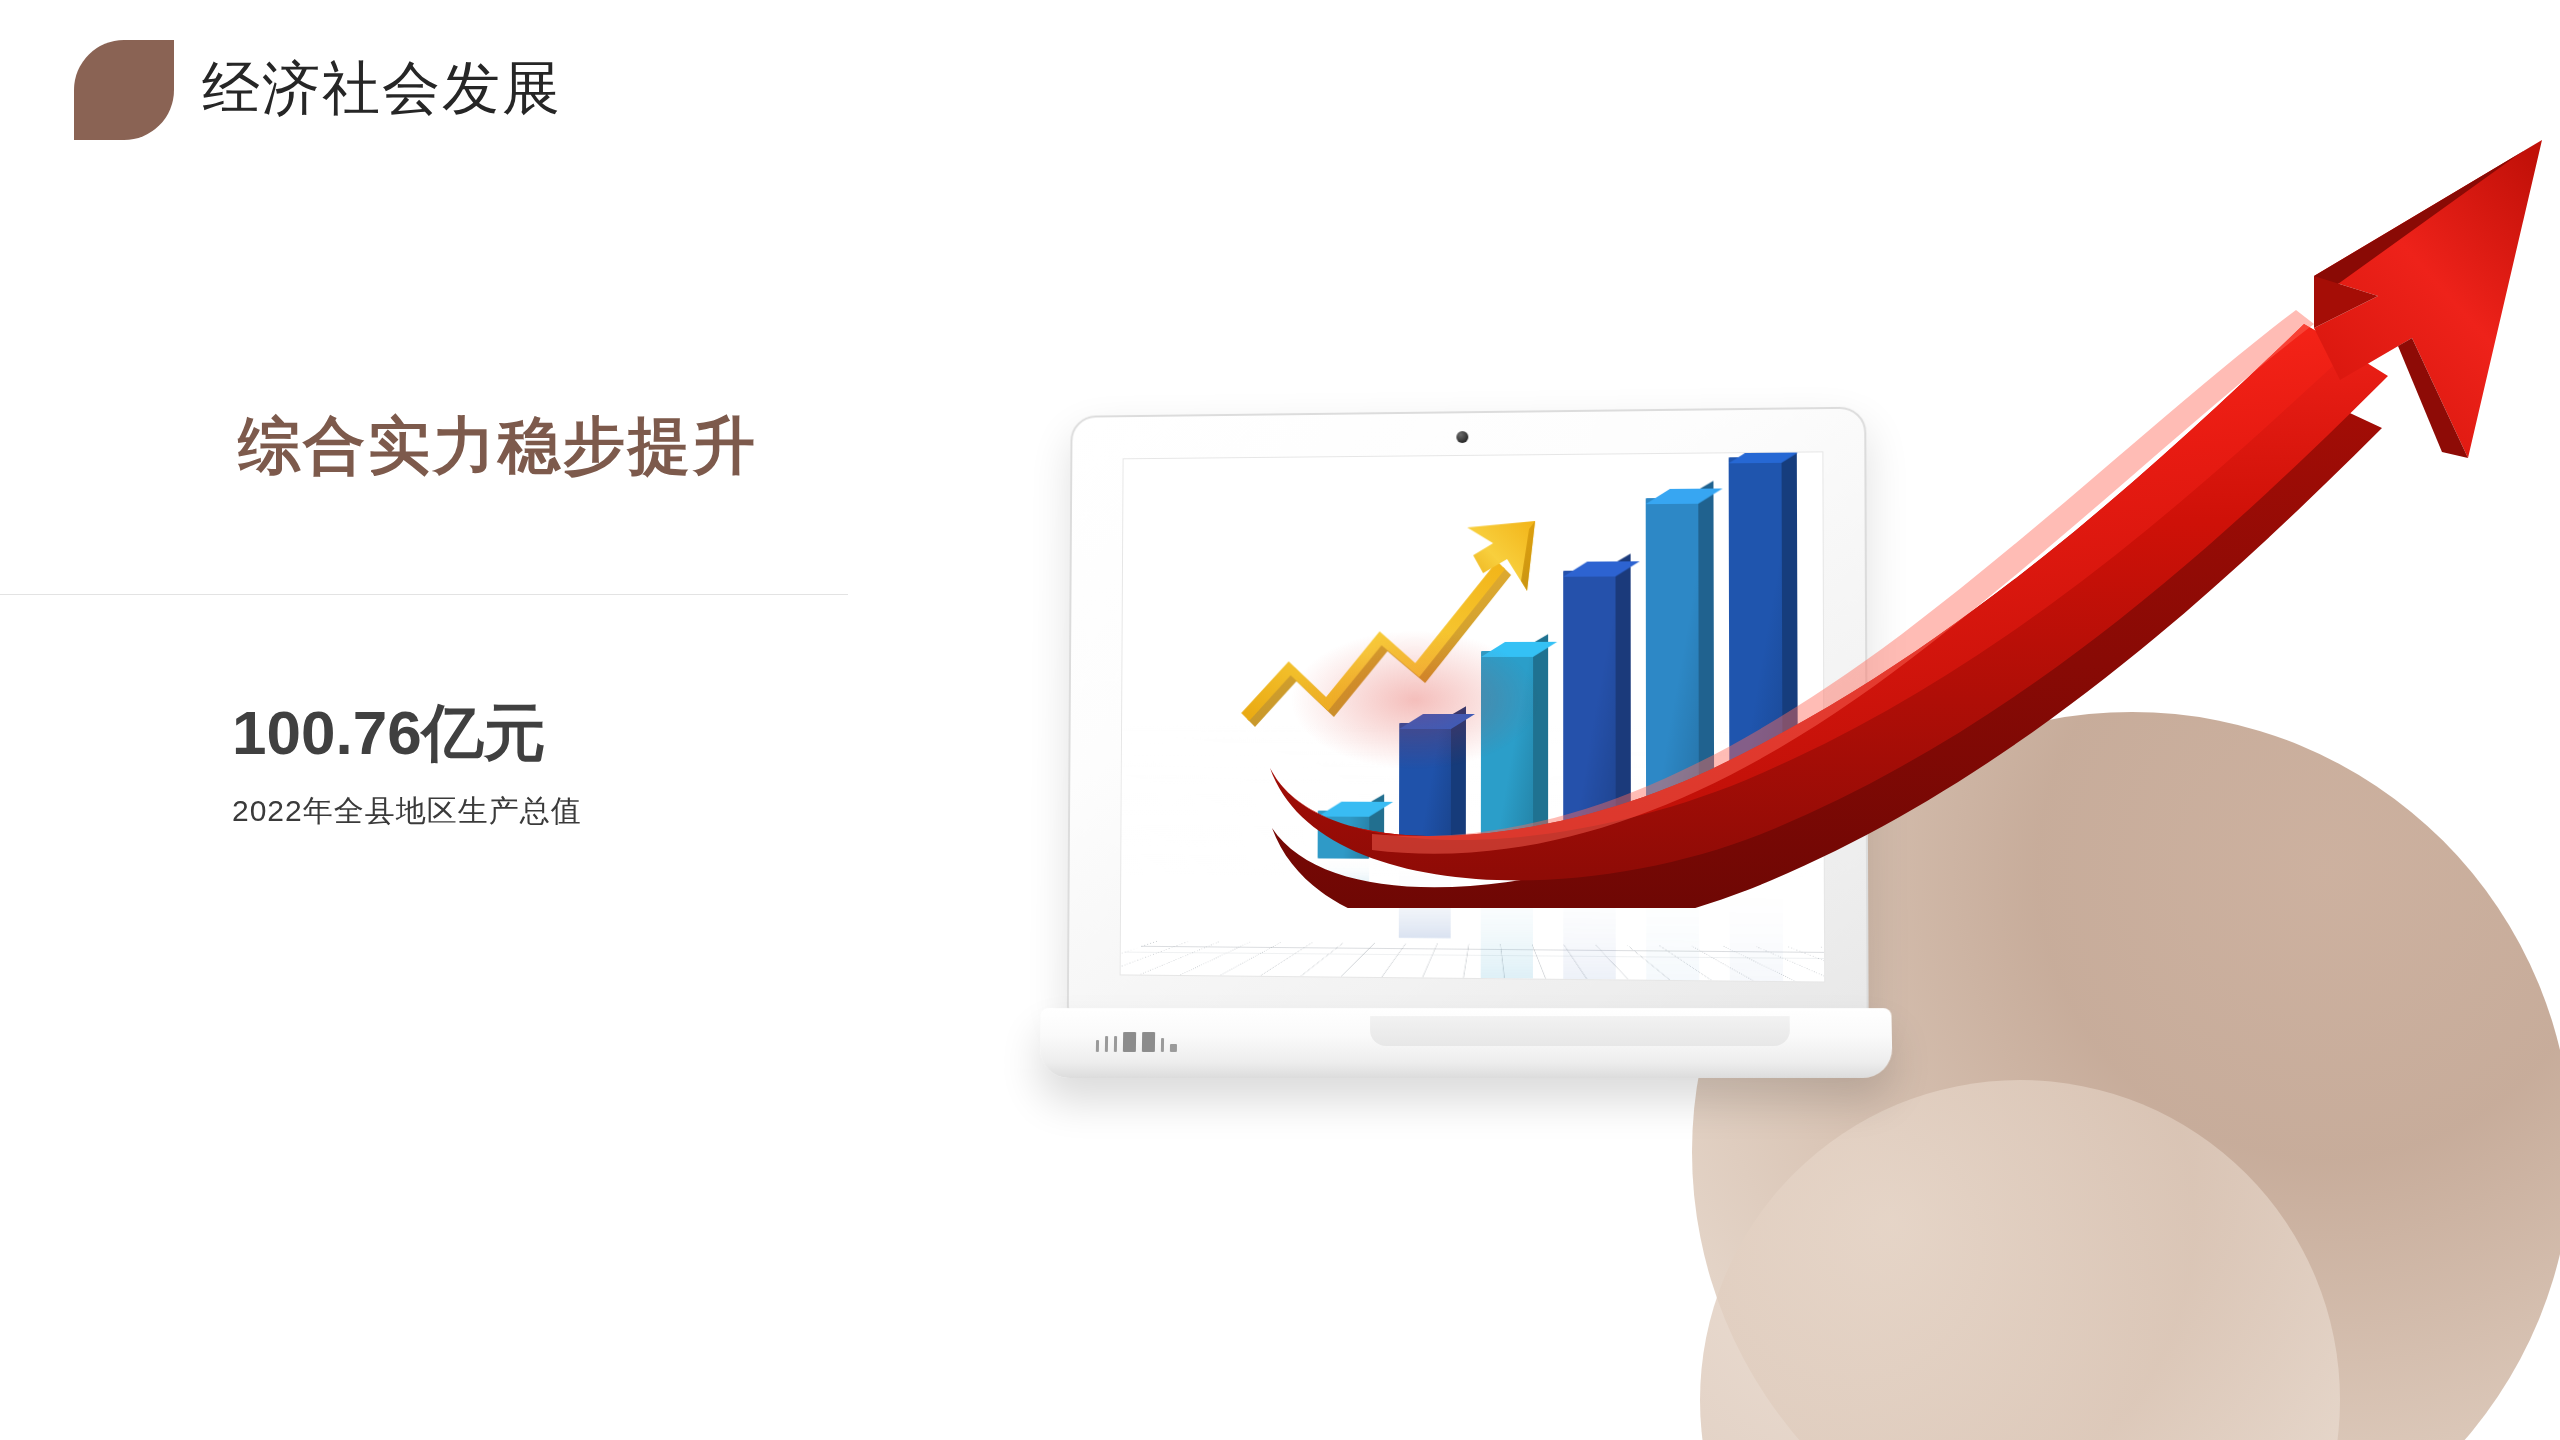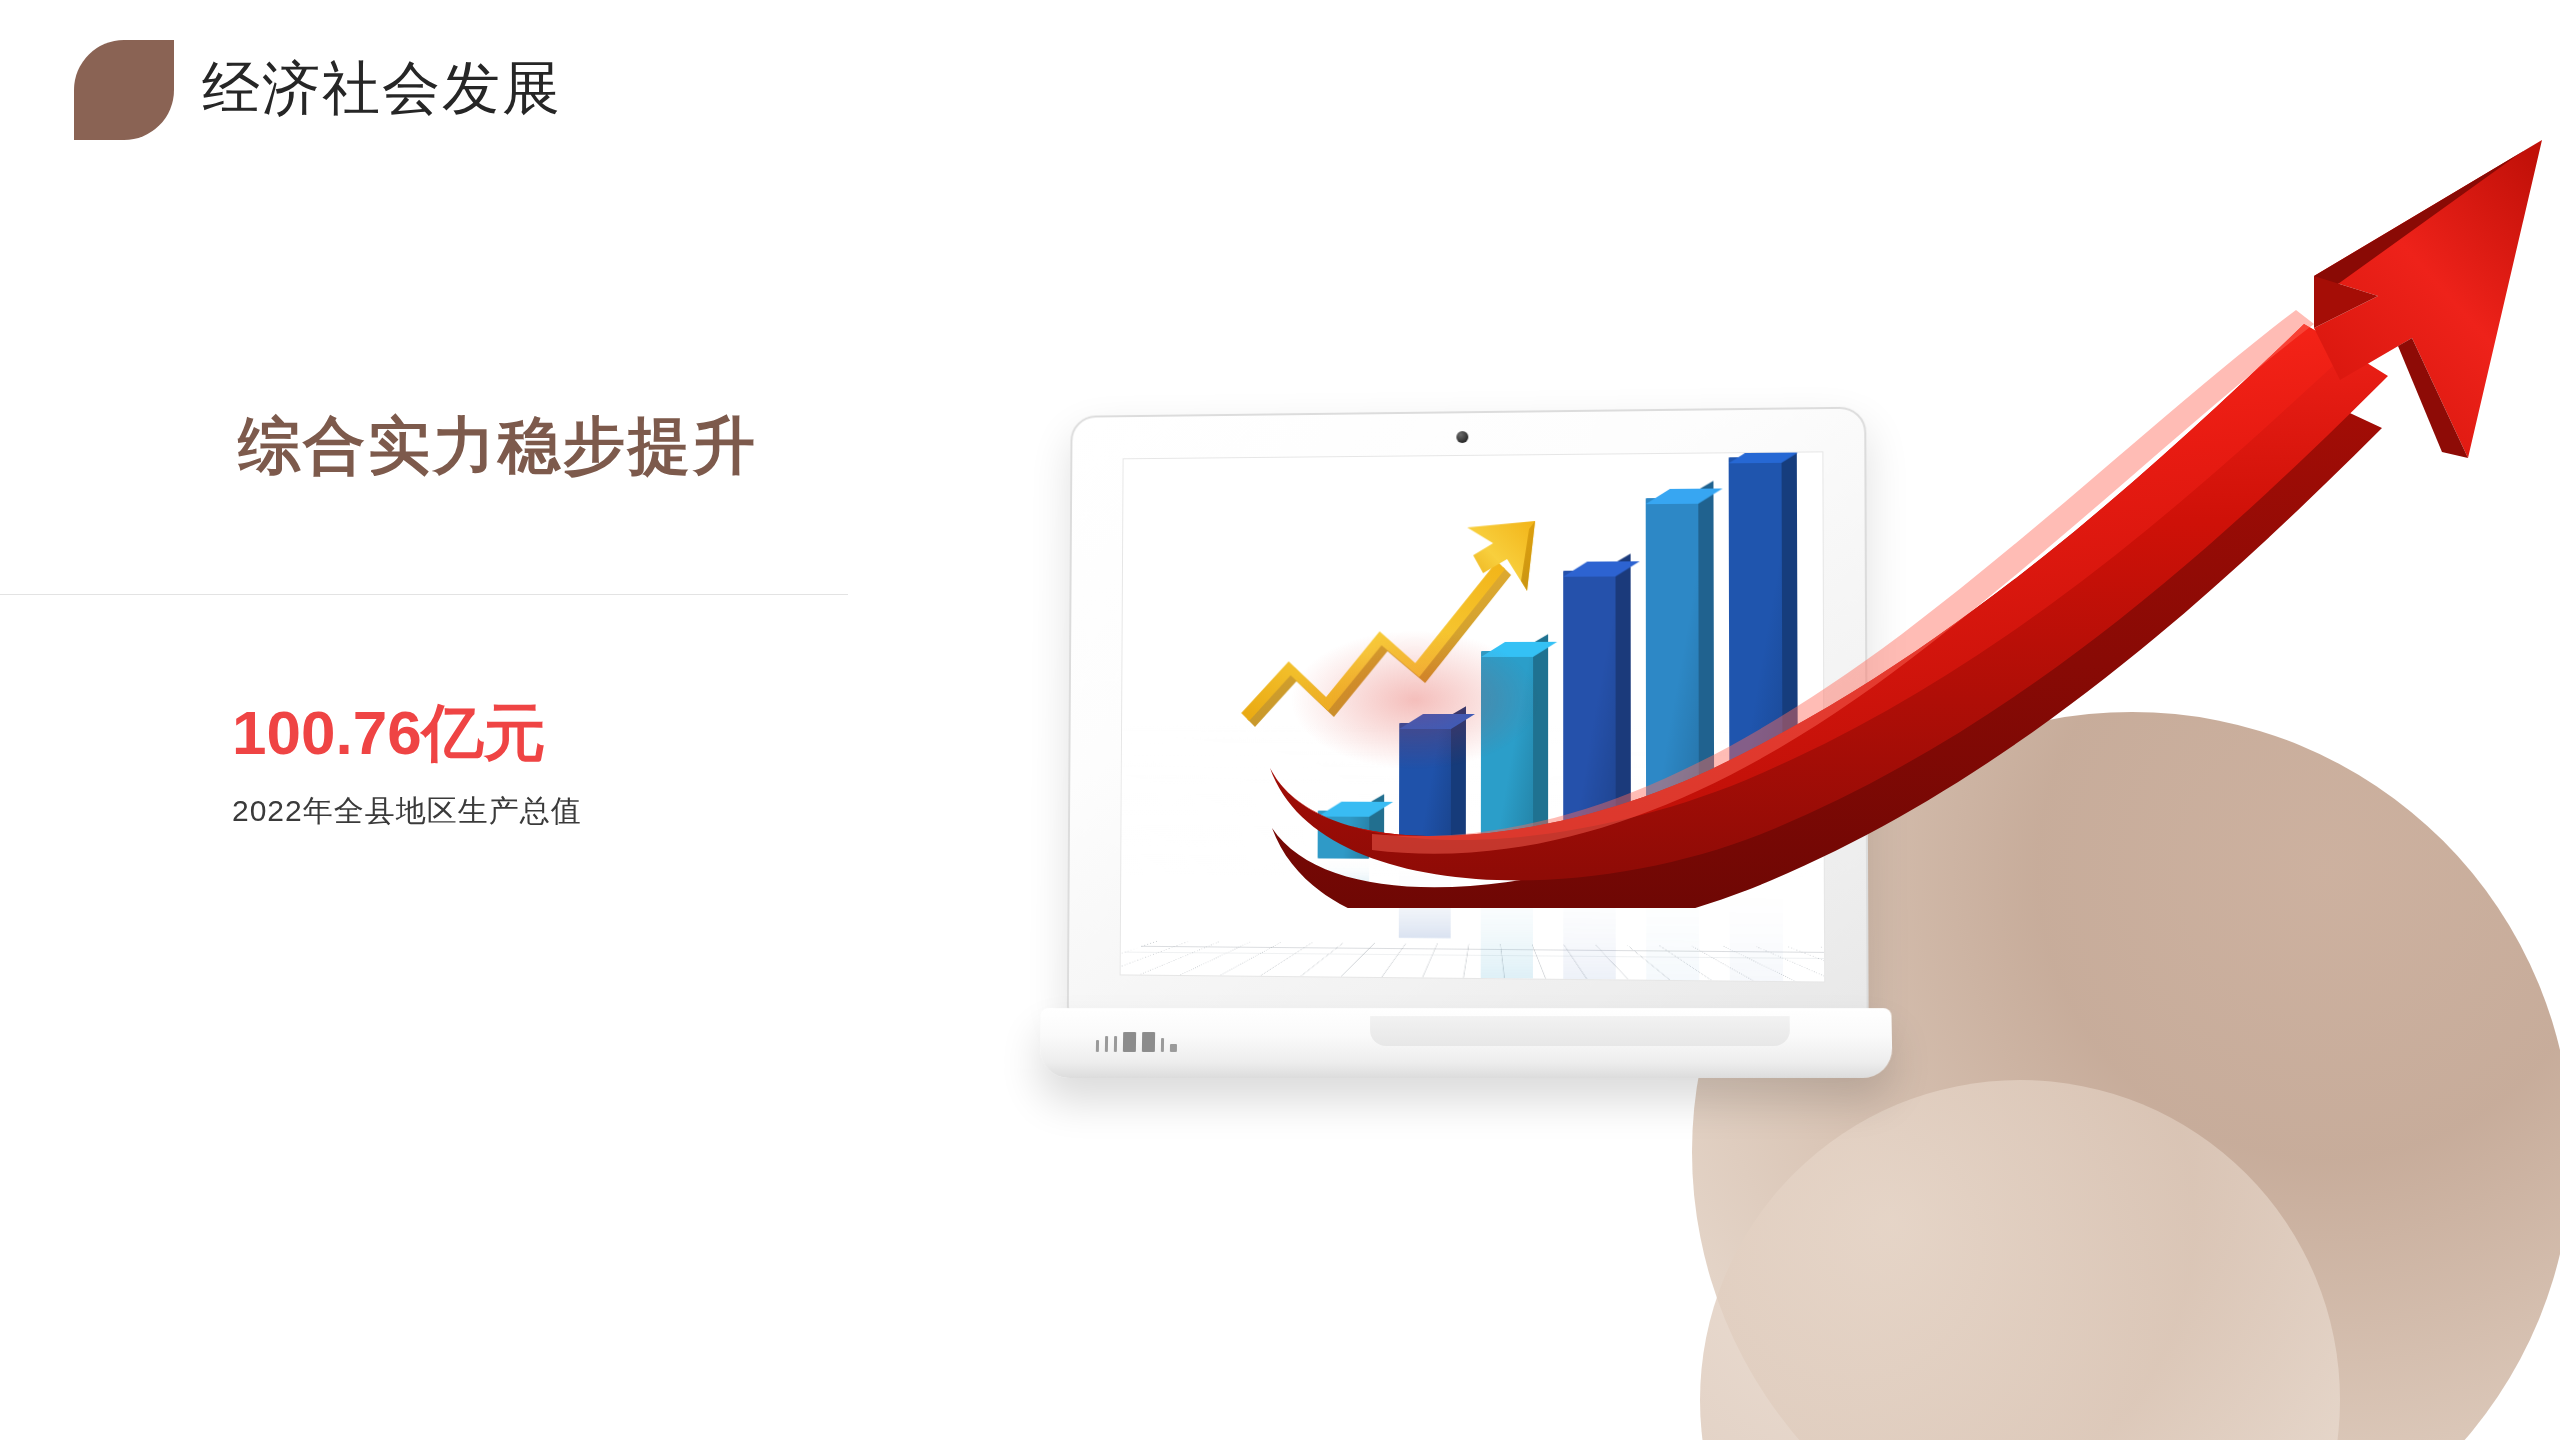--- a/index.html
+++ b/index.html
@@ -41,21 +41,21 @@
   #divider {
     position:absolute; left:0; top:594px;
     width:848px; height:1px;
     background:#e3e3e3;
   }
   .stat-block { position:absolute; left:232px; }
   #stat-1 { top:700px; }
   #stat-2 { top:980px; }
   .stat-value {
     font-size:62px; font-weight:bold;
-    color:#ef4444; letter-spacing:0px;
+    color:#404040; letter-spacing:0px;
     white-space:nowrap; line-height:1.05;
   }
   .stat-label {
     margin-top:26px;
     font-size:30px; font-weight:normal;
     color:#3a3a3a; letter-spacing:1px;
     white-space:nowrap;
   }
 
   

